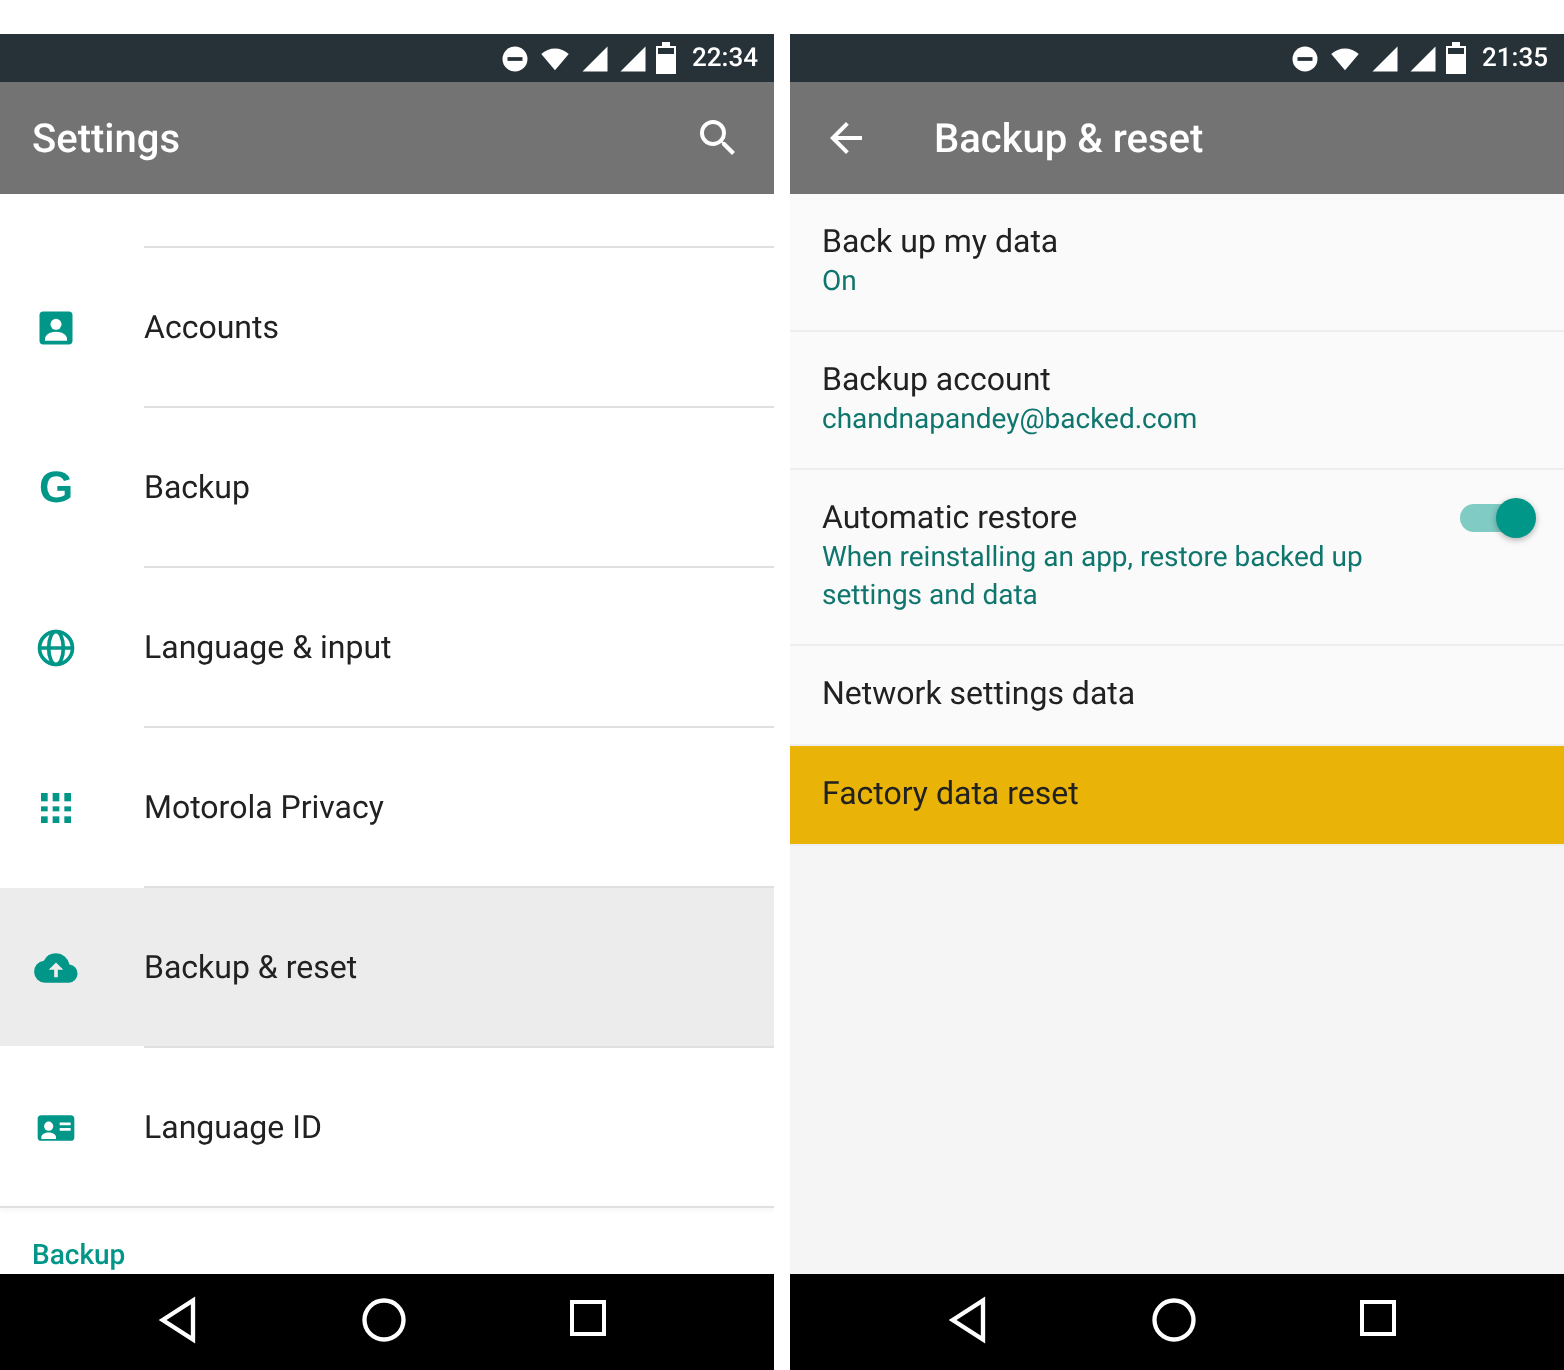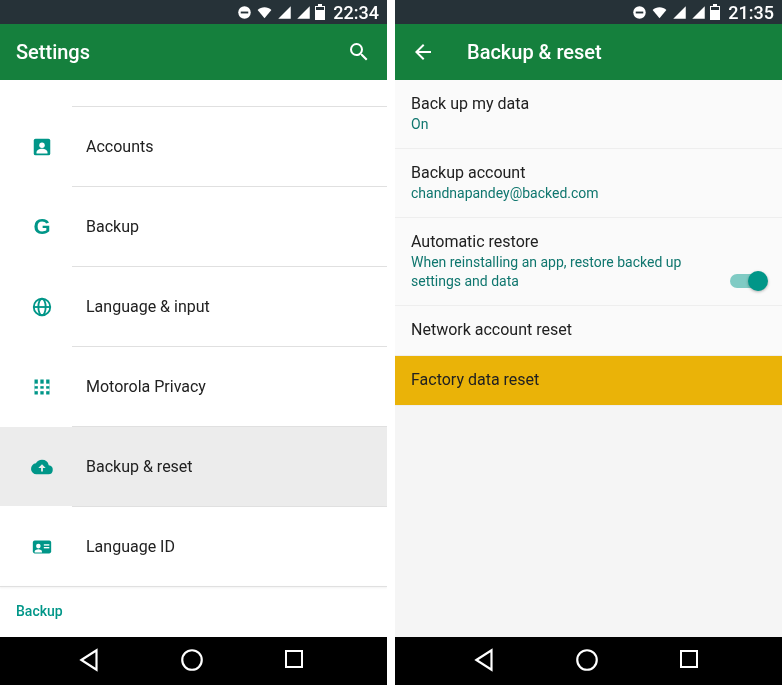--- a/index.html
+++ b/index.html
@@ -20,29 +20,30 @@
       position: relative;
     }
     .status-bar {
       height: 24px;
       background: #263238;
       color: #fff;
       display: flex;
       align-items: center;
       justify-content: flex-end;
       padding: 0 8px;
-      font-size: 18px;
+      font-size: 13px;
       font-weight: 500;
       gap: 4px;
+      margin-top: 17px;
     }
     .status-bar svg { fill: #fff; }
     .status-time { margin-left: 4px; }
     .toolbar {
       height: 56px;
-      background: #15803d;
+      background: #737373;
       color: #fff;
       display: flex;
       align-items: center;
       padding: 0 16px;
     }
     .toolbar-title {
       font-size: 20px;
       font-weight: 500;
       flex: 1;
     }
@@ -63,21 +64,21 @@
     .content {
       flex: 1;
       background: #fff;
       overflow: hidden;
     }
     .content-r { background: #f5f5f5; }
     .settings-item {
       display: flex;
       align-items: center;
       height: 79px;
-      padding: 0 30px;
+      padding: 0 16px;
       background: #fff;
       cursor: pointer;
     }
     .settings-item.selected { background: #ececec; }
     .settings-icon {
       width: 24px;
       height: 24px;
       margin-right: 32px;
       display: flex;
       align-items: center;
@@ -125,21 +126,21 @@
       padding: 0 40px;
     }
     .nav-btn { width: 28px; height: 28px; cursor: pointer; }
     .nav-btn svg { stroke: #fff; fill: none; stroke-width: 2; }
     .br-item {
       padding: 14px 16px;
       background: #fafafa;
       border-bottom: 1px solid #eee;
       cursor: pointer;
       display: flex;
-      align-items: flex-end;
+      align-items: flex-start;
     }
     .br-item.selected { background: #eab308; }
     .br-text { flex: 1; }
     .br-title { font-size: 16px; color: #212121; margin-bottom: 2px; }
     .br-sub { font-size: 14px; color: #0f766e; line-height: 1.35; }
     .switch {
       width: 36px;
       height: 20px;
       position: relative;
       margin-left: 10px;
@@ -343,21 +344,21 @@
         <div class="br-sub">When reinstalling an app, restore backed up settings and data</div>
       </div>
       <div class="switch">
         <div class="switch-track"></div>
         <div class="switch-thumb"></div>
       </div>
     </div>
 
     <div class="br-item">
       <div class="br-text">
-        <div class="br-title">Network account reset</div>
+        <div class="br-title">Network settings data</div>
       </div>
     </div>
 
     <div class="br-item selected">
       <div class="br-text">
         <div class="br-title">Factory data reset</div>
       </div>
     </div>
   </div>
 

